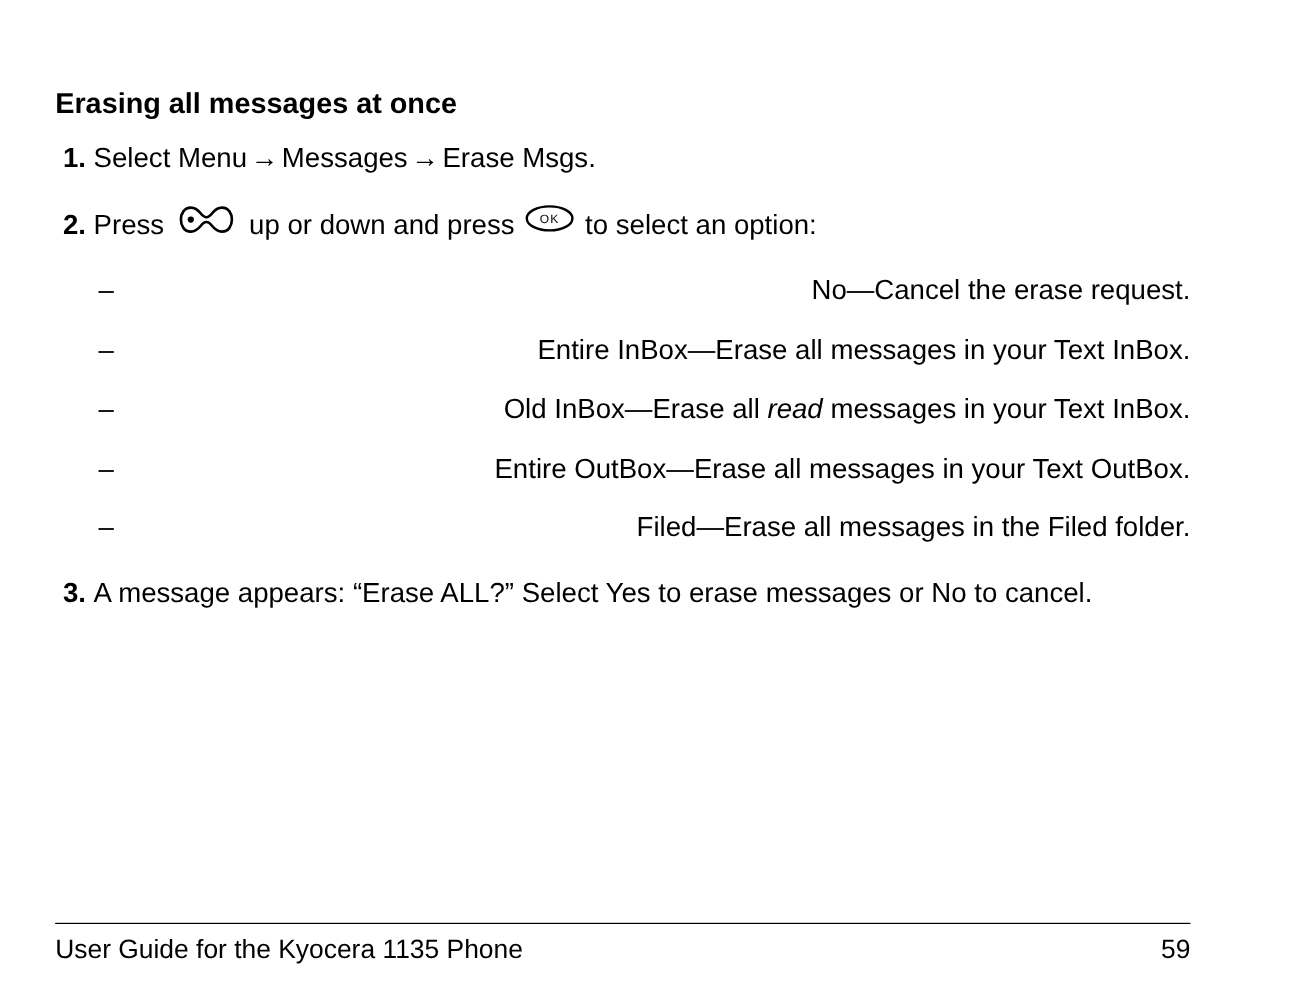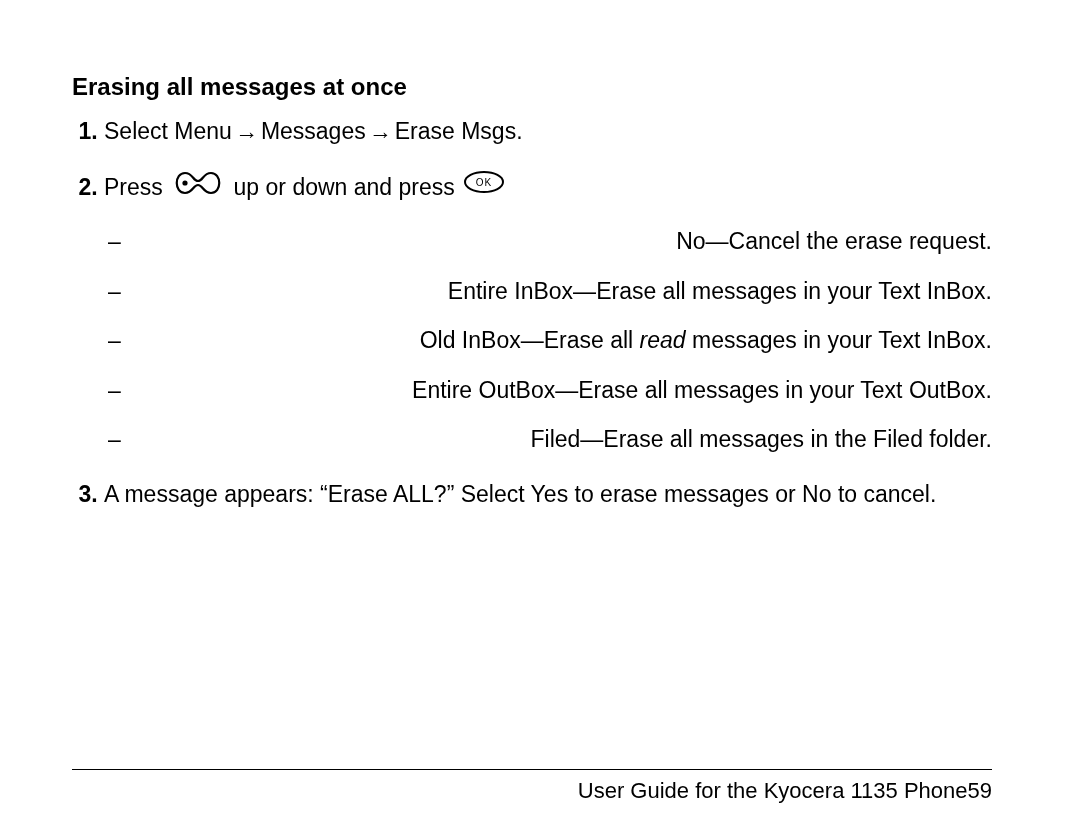--- a/index.html
+++ b/index.html
@@ -8,21 +8,21 @@
     width: 1080px;
     height: 834px;
     background: #ffffff;
     font-family: Verdana, Tahoma, Geneva, sans-serif;
     color: #000;
   }
   .page {
     box-sizing: border-box;
     width: 1080px;
     height: 834px;
-    padding: 70px 88px 30px 72px;
+    padding: 70px 88px 30px 46px;
     display: flex;
     flex-direction: column;
   }
   .content {
     flex: 1;
     font-size: 23px;
     line-height: 1.45;
   }
   h2.section {
     font-size: 24px;
@@ -67,21 +67,21 @@
     display: inline-block;
     vertical-align: middle;
     margin: 0 2px;
     position: relative;
     top: -2px;
   }
   .footer {
     border-top: 1px solid #000;
     padding-top: 8px;
     display: flex;
-    justify-content: flex-end;
+    justify-content: space-between;
     font-size: 22px;
   }
 </style>
 </head>
 <body>
 
 <div class="page">
   <div class="content">
 
     <h2 class="section">Erasing all messages at once</h2>
@@ -103,20 +103,21 @@
               <circle cx="14" cy="15" r="2.6" fill="#000"></circle>
             </svg>
           </span>
           <span> up or down and press </span>
           <span class="icon">
             <svg width="42" height="24" viewBox="0 0 42 24">
               <ellipse cx="21" cy="12" rx="19" ry="10" fill="none" stroke="#000" stroke-width="2"></ellipse>
               <text x="21" y="16" text-anchor="middle" font-family="Verdana, sans-serif" font-size="10" letter-spacing="1" fill="#000">OK</text>
             </svg>
           </span>
+          <span> to select an option:</span>
         </span>
 
         <ul class="dashed">
           <li>
             <span class="b">No—</span><span>Cancel the erase request.</span>
           </li>
           <li>
             <span class="b">Entire InBox—</span><span>Erase all messages in your Text InBox.</span>
           </li>
           <li>

